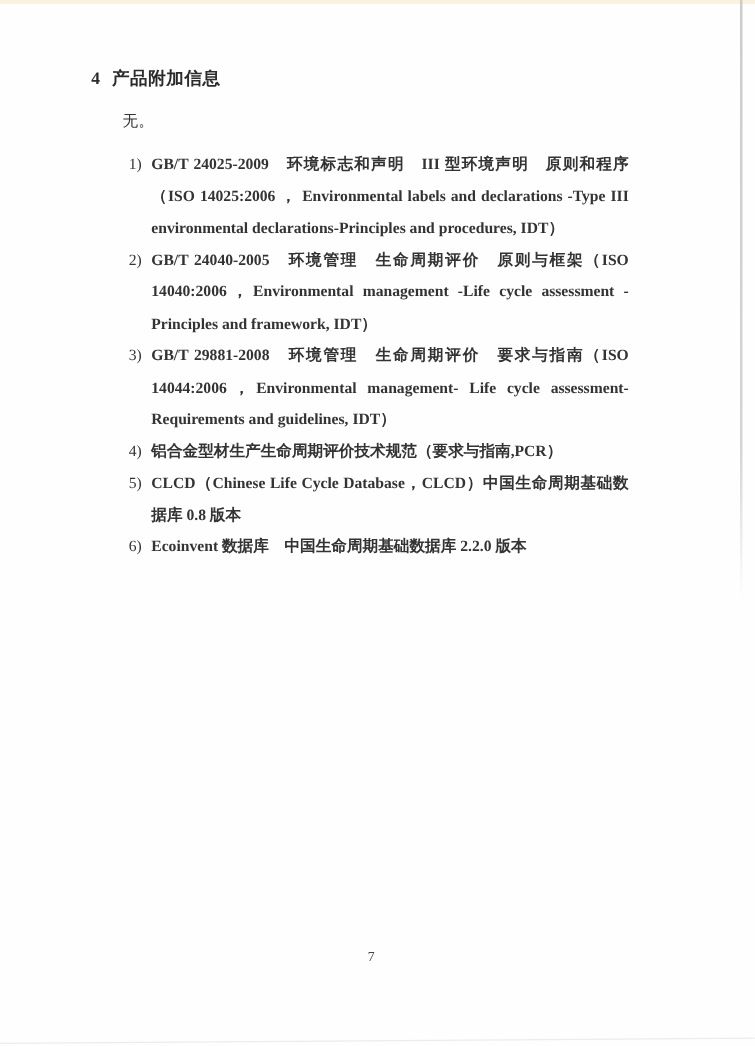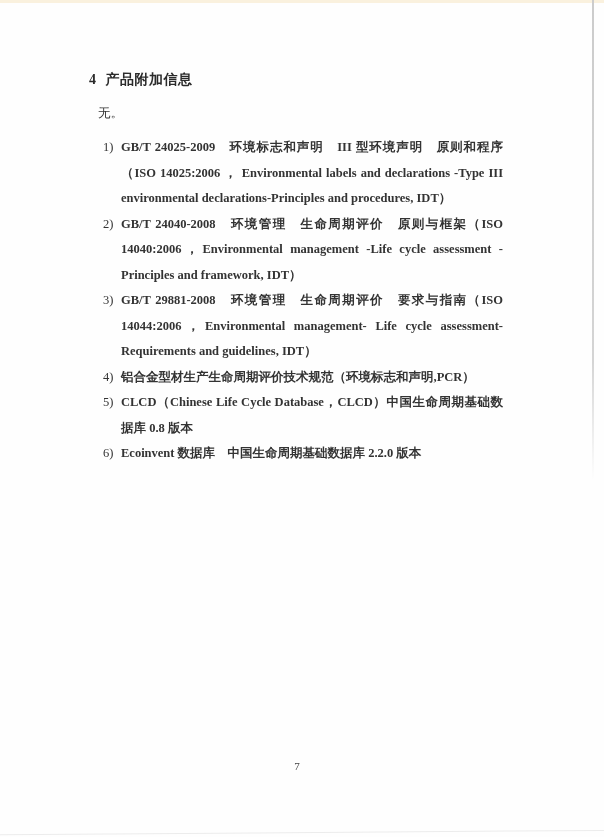--- a/index.html
+++ b/index.html
@@ -45,21 +45,21 @@
     top: 55px;
     left: 73px;
     width: 430px;
   }
   .section-heading {
     font-size: 14px;
     line-height: 18px;
     font-weight: bold;
     color: #2b2b2b;
     letter-spacing: 0.5px;
-    margin: 16px;
+    margin: 0;
   }
   .section-heading .sec-num {
     display: inline-block;
     margin-right: 9px;
   }
   .none-text {
     margin: 16px 0 0 25px;
     font-size: 12.5px;
     line-height: 16px;
   }
@@ -116,31 +116,31 @@
 
     <ol class="ref-list">
 
         <li class="ref-item">
           <span class="ref-marker">1)</span>
           <span class="ref-text">GB/T 24025-2009　环境标志和声明　III 型环境声明　原则和程序（ISO 14025:2006 ， Environmental labels and declarations -Type III environmental declarations-Principles and procedures, IDT）</span>
         </li>
 
         <li class="ref-item">
           <span class="ref-marker">2)</span>
-          <span class="ref-text">GB/T 24040-2008　环境管理　生命周期评价　原则与框架（ISO 14040:2006，Environmental management -Life cycle assessment - Principles and framework, IDT）</span>
+          <span class="ref-text">GB/T 24040-2005　环境管理　生命周期评价　原则与框架（ISO 14040:2006，Environmental management -Life cycle assessment - Principles and framework, IDT）</span>
         </li>
 
         <li class="ref-item">
           <span class="ref-marker">3)</span>
           <span class="ref-text">GB/T 29881-2008　环境管理　生命周期评价　要求与指南（ISO 14044:2006，Environmental management- Life cycle assessment- Requirements and guidelines, IDT）</span>
         </li>
 
         <li class="ref-item">
           <span class="ref-marker">4)</span>
-          <span class="ref-text">铝合金型材生产生命周期评价技术规范（环境标志和声明,PCR）</span>
+          <span class="ref-text">铝合金型材生产生命周期评价技术规范（要求与指南,PCR）</span>
         </li>
 
         <li class="ref-item">
           <span class="ref-marker">5)</span>
           <span class="ref-text">CLCD（Chinese Life Cycle Database，CLCD）中国生命周期基础数据库 0.8 版本</span>
         </li>
 
         <li class="ref-item">
           <span class="ref-marker">6)</span>
           <span class="ref-text">Ecoinvent 数据库　中国生命周期基础数据库 2.2.0 版本</span>

